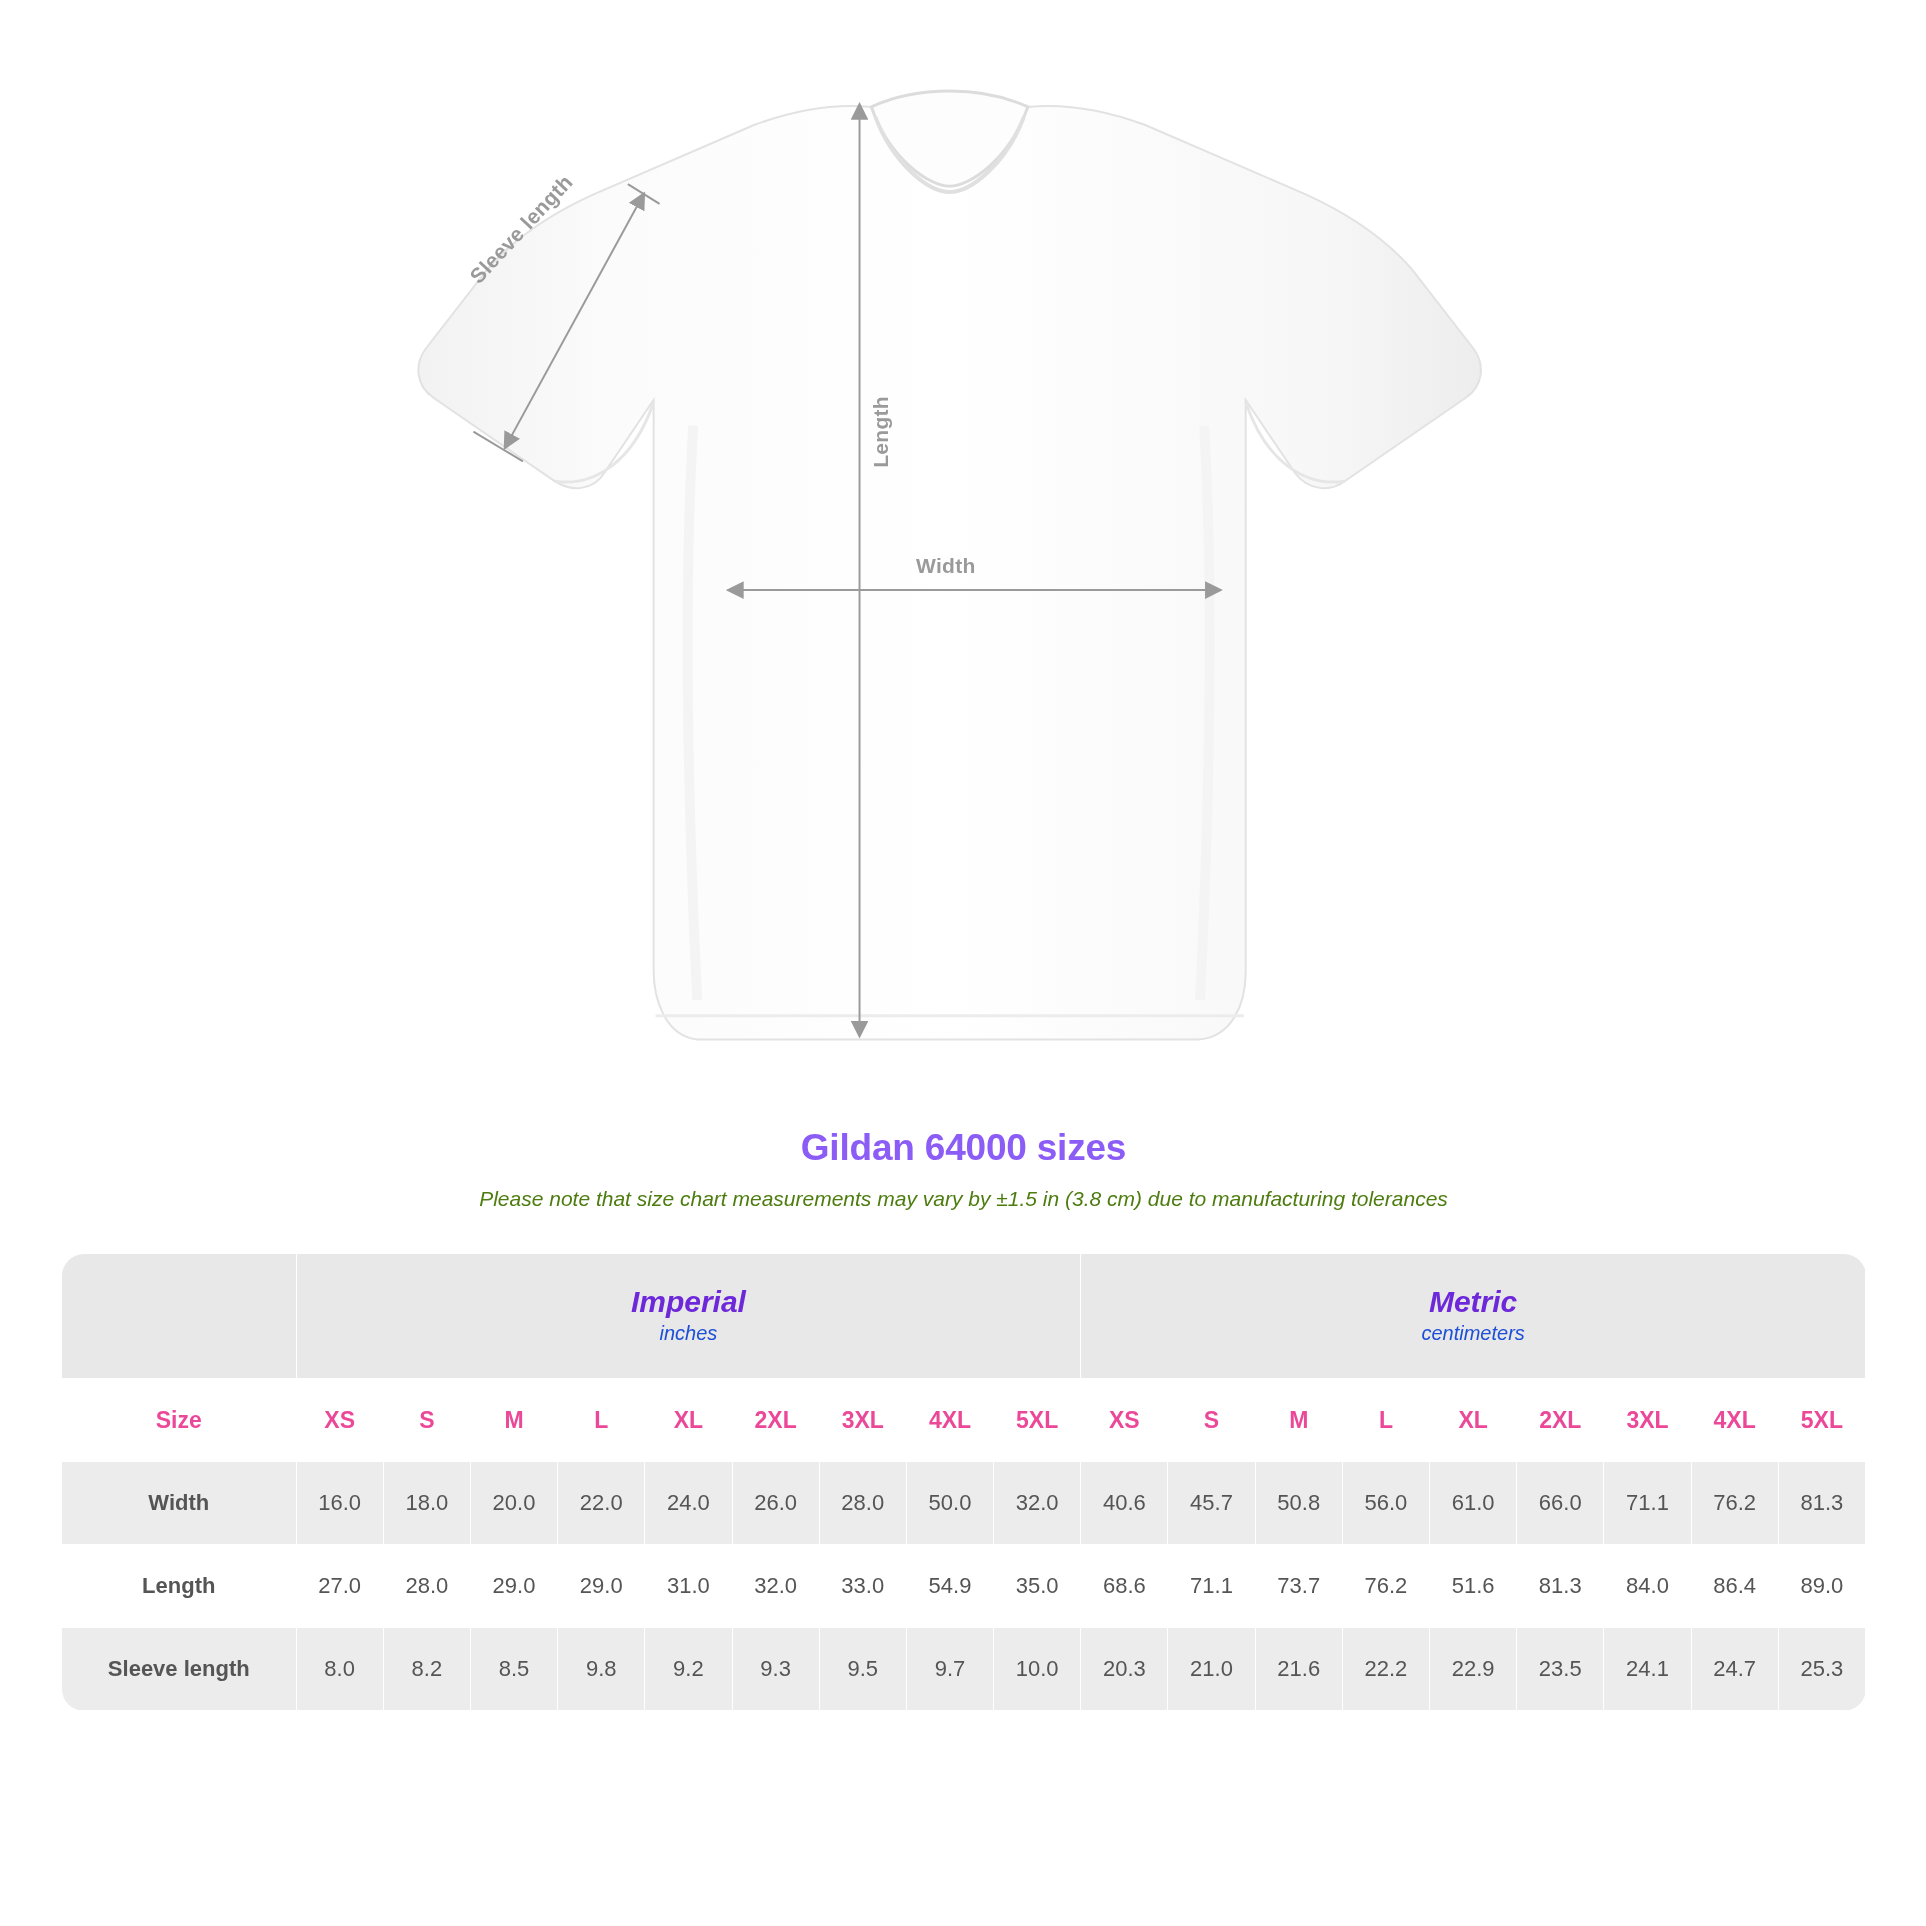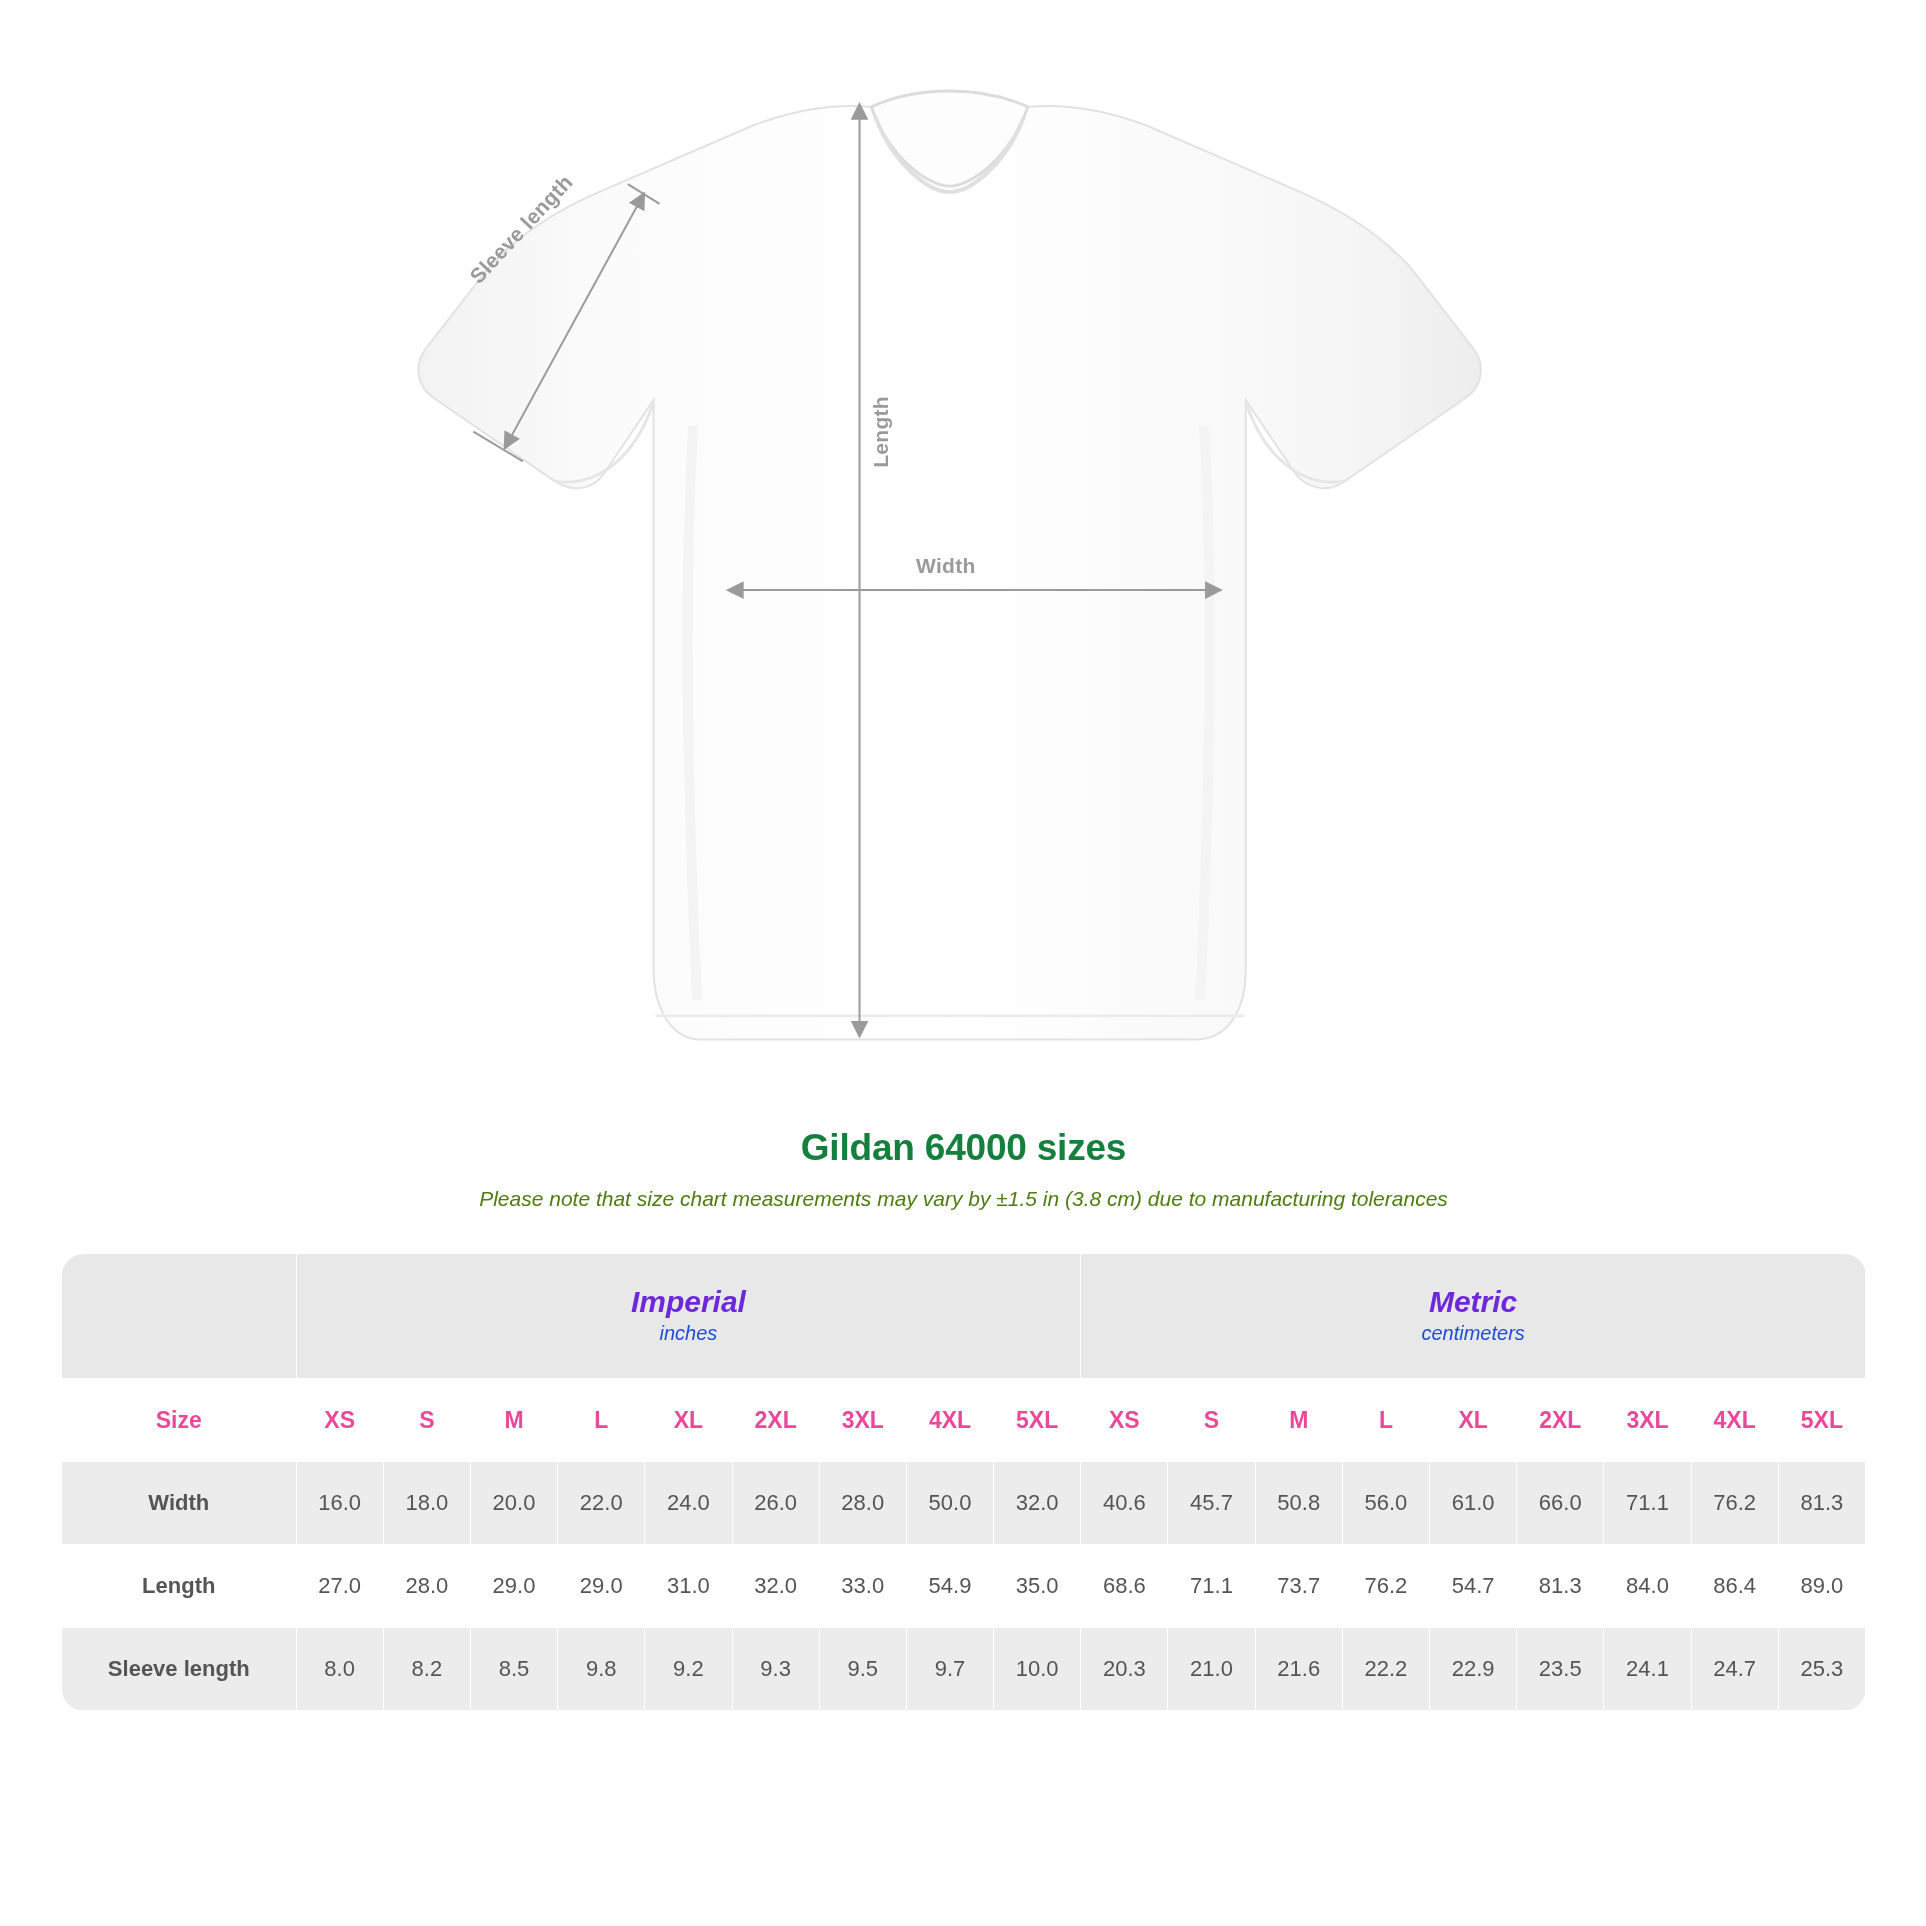--- a/index.html
+++ b/index.html
@@ -55,21 +55,21 @@
   }
 
   
   .title-block {
     text-align: center;
     margin-top: 28px;
   }
   .chart-title {
     font-size: 37px;
     font-weight: bold;
-    color: #15803d;
+    color: #8b5cf6;
     margin: 0 0 18px 0;
     letter-spacing: -0.2px;
   }
   .chart-note {
     font-size: 21px;
     font-style: italic;
     color: #4d7c0f;
     margin: 0;
   }
 
@@ -285,21 +285,21 @@
           <td>29.0</td>
           <td>31.0</td>
           <td>32.0</td>
           <td>33.0</td>
           <td>54.9</td>
           <td>35.0</td>
           <td>68.6</td>
           <td>71.1</td>
           <td>73.7</td>
           <td>76.2</td>
-          <td>54.7</td>
+          <td>51.6</td>
           <td>81.3</td>
           <td>84.0</td>
           <td>86.4</td>
           <td>89.0</td>
         </tr>
 
         <tr class="shade">
           <td class="rowhead corner-bl">Sleeve length</td>
           <td>8.0</td>
           <td>8.2</td>

